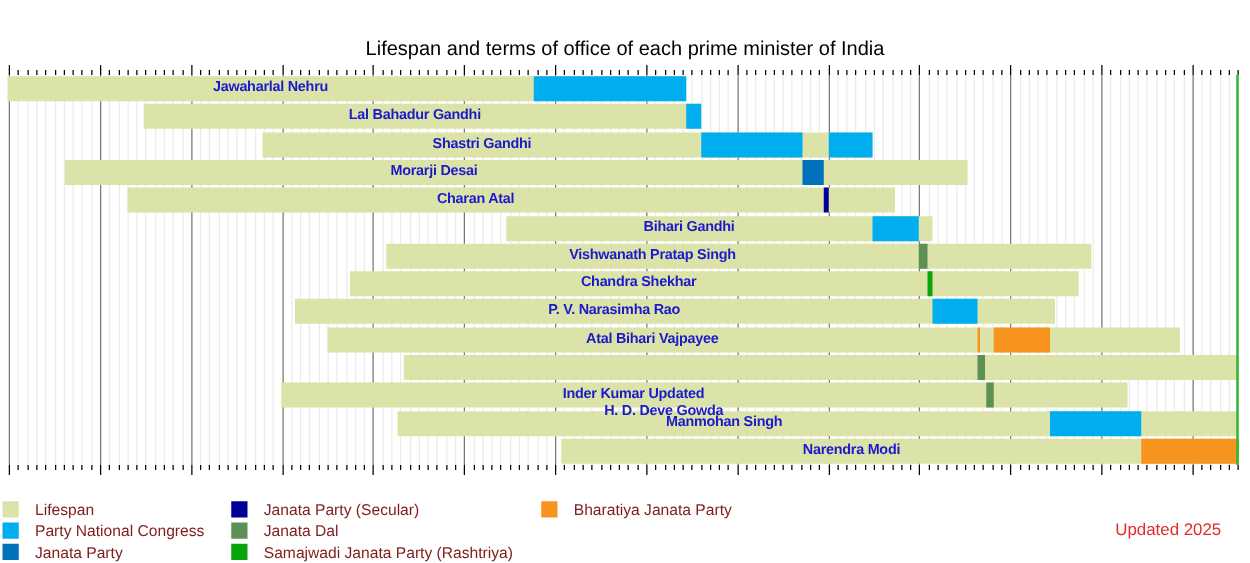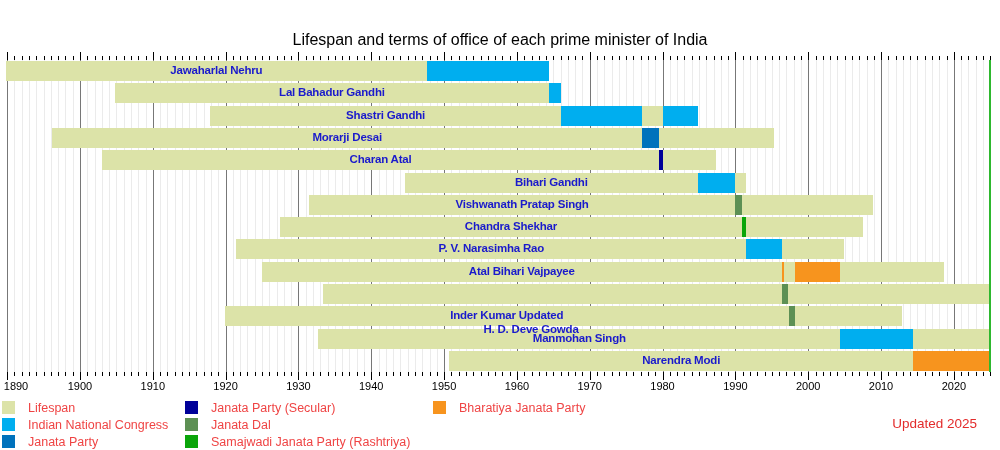--- a/index.html
+++ b/index.html
@@ -18,21 +18,21 @@
   .tickrow.top .tick.major{height:8px;}
   .tickrow.bottom .tick{top:0;height:4px;}
   .tickrow.bottom .tick.major{height:8px;}
   .xlabels{position:absolute;left:2px;top:380px;width:989px;height:14px;}
   .xlabel{position:absolute;transform:translateX(-50%);font-size:11px;color:#000;}
   .bar{position:absolute;height:20px;}
   .seg{position:absolute;top:0;height:100%;}
   .pmlabel{position:absolute;transform:translateX(-50%);font-size:11.5px;
            font-weight:bold;letter-spacing:-0.2px;white-space:nowrap;z-index:3;}
   .nowline{position:absolute;top:0;bottom:0;width:2px;z-index:4;}
-  .legend{position:absolute;left:0;top:401px;width:1000px;height:49px;font-size:12.5px;color:#ef4444;}
+  .legend{position:absolute;left:0;top:401px;width:1000px;height:49px;font-size:12.5px;color:#7f1d1d;}
   .legend-col{position:absolute;top:0;}
   .legend-item{position:absolute;height:14px;line-height:14px;white-space:nowrap;}
   .swatch{position:absolute;left:0;top:0;width:13px;height:13px;}
   .legend-text{position:absolute;left:26px;top:0;}
   .updated{position:absolute;right:23px;top:416px;font-size:13.5px;}
 </style>
 </head>
 <body>
 
 <div class="stage">
@@ -503,45 +503,29 @@
       <div class="tick" style="left: 930px;"></div>
       <div class="tick" style="left: 937.3px;"></div>
       <div class="tick" style="left: 944.6px;"></div>
       <div class="tick major" style="left: 951.9px;"></div>
       <div class="tick" style="left: 959.1px;"></div>
       <div class="tick" style="left: 966.4px;"></div>
       <div class="tick" style="left: 973.7px;"></div>
       <div class="tick" style="left: 981px;"></div>
       <div class="tick" style="left: 988.3px;"></div>
     </div>
-  <div class="xlabels" id="xlabels">
-      <div class="xlabel" style="left: 14px;">1890</div>
-      <div class="xlabel" style="left: 77.9px;">1900</div>
-      <div class="xlabel" style="left: 150.8px;">1910</div>
-      <div class="xlabel" style="left: 223.6px;">1920</div>
-      <div class="xlabel" style="left: 296.4px;">1930</div>
-      <div class="xlabel" style="left: 369.2px;">1940</div>
-      <div class="xlabel" style="left: 442.1px;">1950</div>
-      <div class="xlabel" style="left: 514.9px;">1960</div>
-      <div class="xlabel" style="left: 587.7px;">1970</div>
-      <div class="xlabel" style="left: 660.5px;">1980</div>
-      <div class="xlabel" style="left: 733.4px;">1990</div>
-      <div class="xlabel" style="left: 806.2px;">2000</div>
-      <div class="xlabel" style="left: 879px;">2010</div>
-      <div class="xlabel" style="left: 951.9px;">2020</div>
-    </div>
   <div class="legend" id="legend">
       <div class="legend-col" style="left: 2px;">
         <div class="legend-item" style="top: 0px;">
           <div class="swatch" style="background: rgb(220, 227, 168);"></div>
           <div class="legend-text">Lifespan</div>
         </div>
         <div class="legend-item" style="top: 17px;">
           <div class="swatch" style="background: rgb(0, 174, 239);"></div>
-          <div class="legend-text">Indian National Congress</div>
+          <div class="legend-text">Party National Congress</div>
         </div>
         <div class="legend-item" style="top: 34px;">
           <div class="swatch" style="background: rgb(0, 114, 188);"></div>
           <div class="legend-text">Janata Party</div>
         </div>
       </div>
       <div class="legend-col" style="left: 185px;">
         <div class="legend-item" style="top: 0px;">
           <div class="swatch" style="background: rgb(0, 0, 153);"></div>
           <div class="legend-text">Janata Party (Secular)</div>

